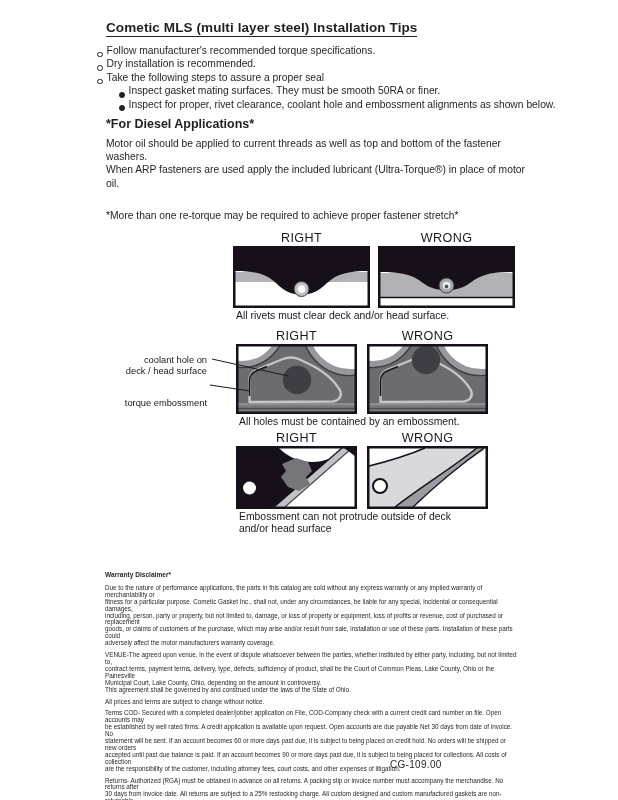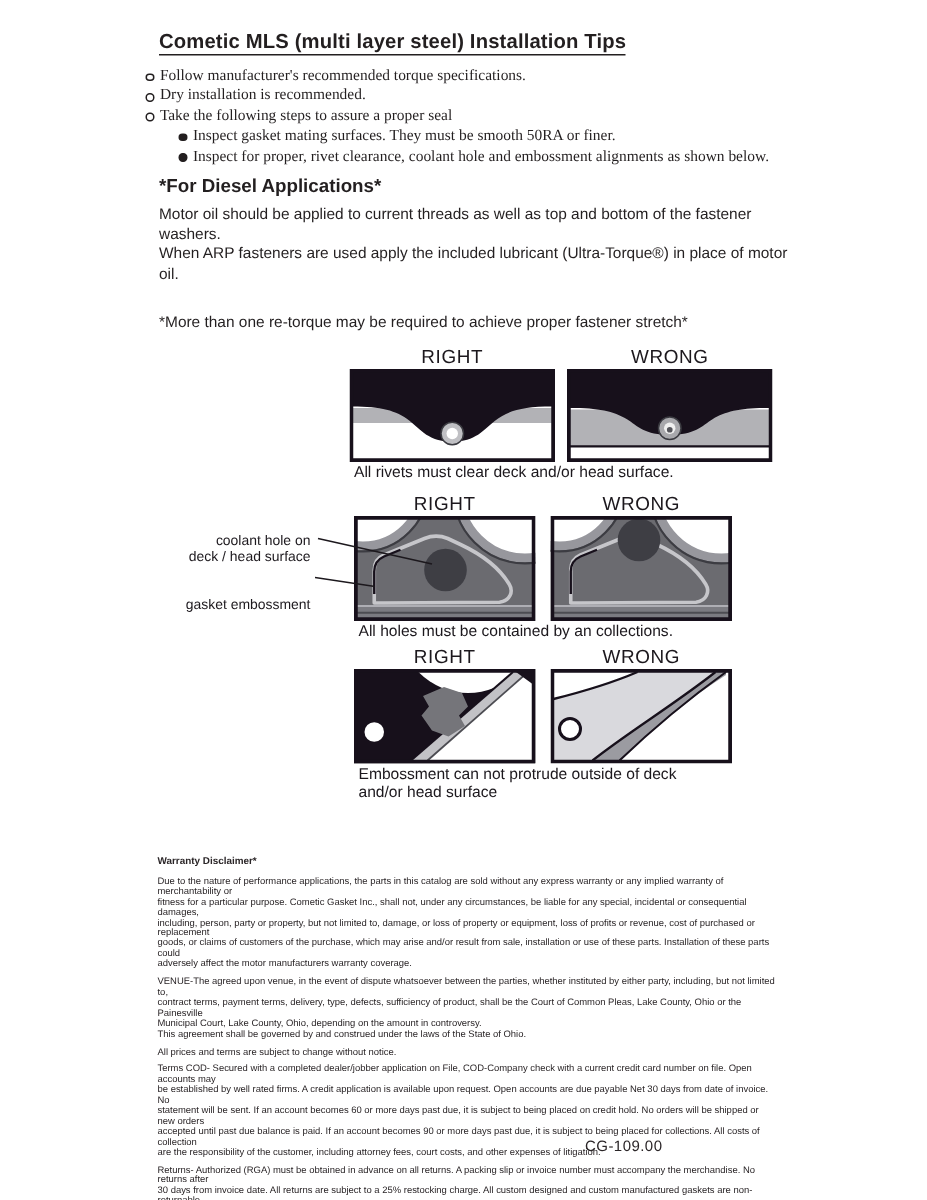--- a/index.html
+++ b/index.html
@@ -2,21 +2,21 @@
 <html><head>
 <meta charset="utf-8">
 <style>
   html,body{margin:0;padding:0;background:#ffffff;}
   .page{position:relative;width:618px;height:800px;background:#ffffff;overflow:hidden;
         font-family:"Liberation Sans","DejaVu Sans",sans-serif;color:#231f20;}
   .abs{position:absolute;}
   .doc-title{left:106px;top:20px;font-size:13.5px;font-weight:bold;
              border-bottom:1.5px solid #231f20;padding-bottom:1px;letter-spacing:.1px;}
   .bullets{left:97px;top:44px;width:460px;font-size:10.3px;line-height:13.4px;}
-  .b-row{display:flex;align-items:flex-start;font-family:Liberation Serif, serif;}
+  .b-row{display:flex;align-items:flex-end;}
   .b-row.lvl2{margin-left:22px;}
   .glyph{flex:0 0 auto;width:3.6px;height:3.6px;border-radius:50%;margin:4.6px 4px 0 0;}
   .glyph.open{border:1px solid #231f20;background:transparent;}
   .glyph.solid{background:#231f20;border:1px solid #231f20;}
   .diesel-h{left:106px;top:117px;font-size:12.5px;font-weight:bold;}
   .para{left:106px;width:430px;font-size:10.3px;line-height:13.2px;white-space:pre-line;}
   .p1{top:137px;}
   .p2{top:168px;}
   .p3{top:209px;}
   .figure{display:flex;flex-direction:column;}
@@ -104,21 +104,21 @@
         <circle cx="68.5" cy="40.5" r="1.9" fill="#55555b"></circle>
         <rect x="1.25" y="1.25" width="134.5" height="59.5" fill="none" stroke="#17101b" stroke-width="2.5"></rect>
       </svg>
     </div>
     <div class="caption">All rivets must clear deck and/or head surface.</div>
   </div>
 
   <div class="abs annos">
     <div>coolant hole on
 deck / head surface</div>
-    <div class="anno2">gasket embossment</div>
+    <div class="anno2">torque embossment</div>
   </div>
   <svg class="abs leads" width="90" height="46" viewBox="0 0 90 46">
     <line x1="2" y1="9" x2="78" y2="26" stroke="#1c181d" stroke-width="1"></line>
     <line x1="0" y1="35" x2="40" y2="41" stroke="#1c181d" stroke-width="1"></line>
   </svg>
 
   <div class="abs figure fig2">
     <div class="lbl-row">
       <div class="fig-label">RIGHT</div>
       <div class="gap"></div>
@@ -148,21 +148,21 @@
         <circle cx="114" cy="-16" r="47.6" fill="none" stroke="#3c3c42" stroke-width="1.4"></circle>
         <path d="M13.5,58 L13.5,36 C13.5,31 15.5,28 20,26 L47,15 C52,13 57.5,13 62.5,15 L71,19 C87,26.5 97.5,35.5 103.5,45.5 C106.5,50.5 104,56.5 97,57.5 L20,58 Z" fill="none" stroke="#c6c6ca" stroke-width="2.4" stroke-linejoin="round"></path>
         <path d="M13.5,52 L13.5,37 C13.5,32 15.5,29 20,27 L31,22.5" fill="none" stroke="#17101b" stroke-width="1.6"></path>
         <circle cx="59" cy="16" r="14.2" fill="#3e3e44"></circle>
         <rect x="2" y="60.5" width="117" height="7.5" fill="#7b7b81"></rect>
         <line x1="2" y1="60" x2="119" y2="60" stroke="#aeaeb4" stroke-width="1.2"></line>
         <line x1="2" y1="64.5" x2="119" y2="64.5" stroke="#4c4c52" stroke-width="1.4"></line>
         <rect x="1.25" y="1.25" width="118.5" height="67.5" fill="none" stroke="#17101b" stroke-width="2.5"></rect>
       </svg>
     </div>
-    <div class="caption">All holes must be contained by an collections.</div>
+    <div class="caption">All holes must be contained by an embossment.</div>
   </div>
 
   <div class="abs figure fig3">
     <div class="lbl-row">
       <div class="fig-label">RIGHT</div>
       <div class="gap"></div>
       <div class="fig-label">WRONG</div>
     </div>
     <div class="boxes">
       <svg width="121" height="63" viewBox="0 0 121 63">

